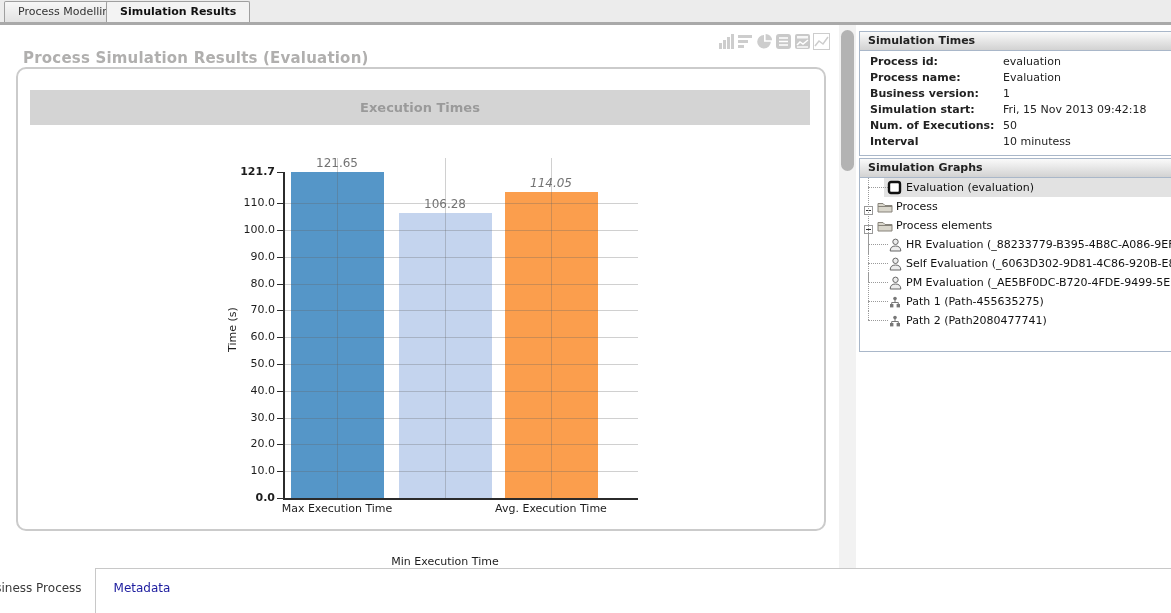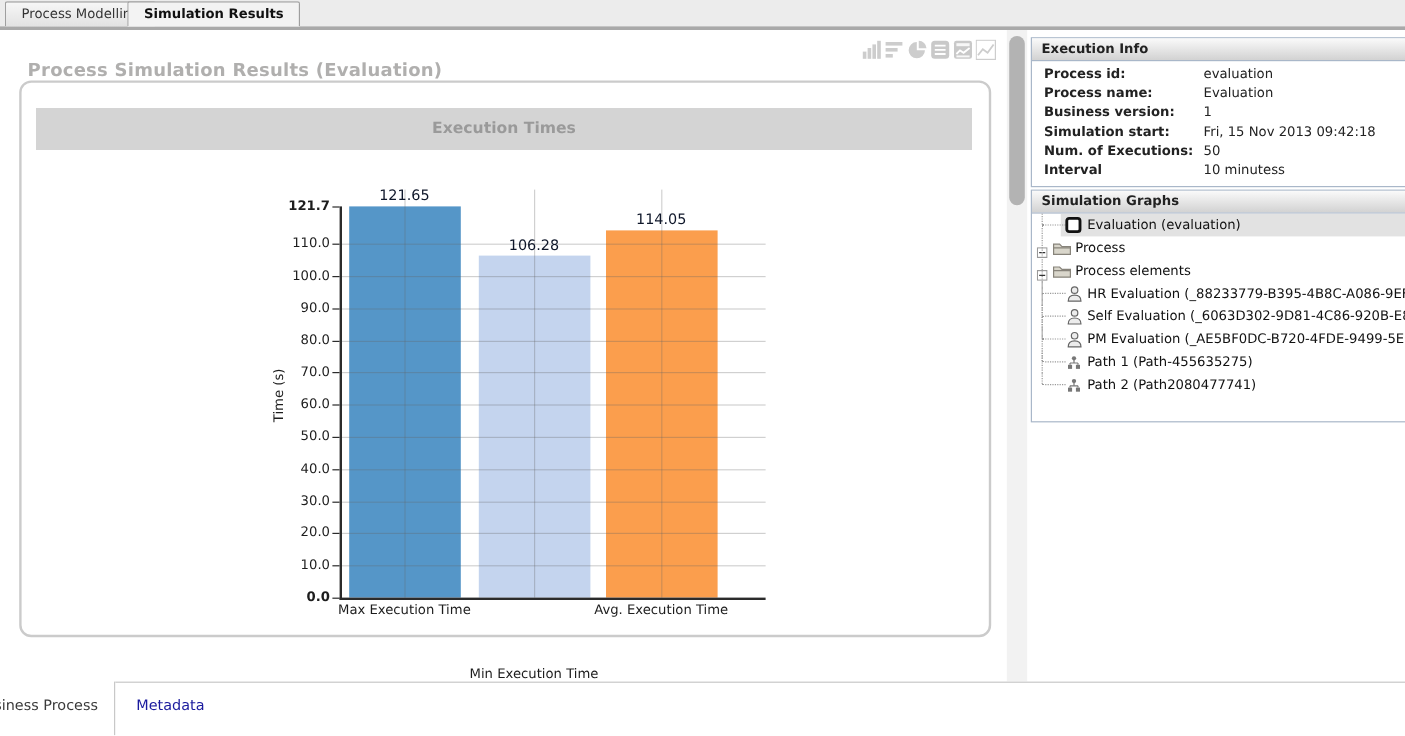--- a/index.html
+++ b/index.html
@@ -22,21 +22,21 @@
   .band{position:absolute;left:30px;top:65px;width:780px;height:35px;background:#d4d4d4;
         text-align:center;line-height:35px;font-size:13px;font-weight:bold;color:#9a9a9a;}
 
   .gridh{position:absolute;height:1px;background:rgba(100,100,100,0.30);}
   .gridv{position:absolute;width:1px;background:rgba(100,100,100,0.30);}
   .axis{position:absolute;background:#2b2b2b;}
   .tickmark{position:absolute;width:6px;height:1px;background:#2b2b2b;}
   .ticklab{position:absolute;width:50px;text-align:right;font-size:11px;color:#1d1d1d;}
   .ticklab.bold{font-weight:bold;}
   .bar{position:absolute;}
-  .vallab{position:absolute;width:100px;text-align:center;font-size:12px;color:#0f172a;}
+  .vallab{position:absolute;width:100px;text-align:center;font-size:12px;color:#737373;}
   .xlab{position:absolute;width:150px;text-align:center;font-size:11px;color:#1d1d1d;}
   .ylab{position:absolute;left:182px;top:298px;width:100px;text-align:center;font-size:11px;color:#1d1d1d;
         transform:rotate(-90deg);}
 
   
   .vscroll{position:absolute;left:839px;top:0;width:17px;height:543px;background:#f2f2f2;}
   .vthumb{position:absolute;left:2px;top:5px;width:13px;height:141px;background:#b3b3b3;border-radius:7px;}
 
   
   .sidebar{position:absolute;left:859px;top:6px;width:314px;}
@@ -149,32 +149,32 @@
         <div class="tickmark" style="left: 277px; top: 232px; position: absolute;"></div>
         <div class="ticklab" style="left: 225px; top: 225px; position: absolute;">90.0</div>
         <div class="tickmark" style="left: 277px; top: 205px; position: absolute;"></div>
         <div class="ticklab" style="left: 225px; top: 198px; position: absolute;">100.0</div>
         <div class="tickmark" style="left: 277px; top: 178px; position: absolute;"></div>
         <div class="ticklab" style="left: 225px; top: 171px; position: absolute;">110.0</div>
         <div class="tickmark" style="left: 277px; top: 147px; position: absolute;"></div>
         <div class="ticklab bold" style="left: 225px; top: 140px; position: absolute;">121.7</div>
         <div class="vallab" style="left: 287px; top: 131px; position: absolute;">121.65</div>
         <div class="vallab" style="left: 395px; top: 172px; position: absolute;">106.28</div>
-        <div class="vallab" style="left: 501px; top: 151px; position: absolute;">114.05</div>
+        <div class="vallab" style="left: 501px; top: 151px; position: absolute; font-style: italic;">114.05</div>
         <div class="xlab" style="left: 262px; top: 477px; position: absolute;">Max Execution Time</div>
         <div class="xlab" style="left: 370px; top: 490px; position: absolute; margin-top: 40px;">Min Execution Time</div>
         <div class="xlab" style="left: 476px; top: 477px; position: absolute;">Avg. Execution Time</div>
       </div>
     <div class="vscroll">
       <div class="vthumb"></div>
     </div>
 
     <div class="sidebar">
       <div class="box">
-        <div class="hdr">Execution Info</div>
+        <div class="hdr">Simulation Times</div>
         <div id="inforows" style="padding:4px 0 4px 0;">
             <div class="inforow">
               <span class="lab">Process id:</span>
               <span class="val">evaluation</span>
             </div>
             <div class="inforow">
               <span class="lab">Process name:</span>
               <span class="val">Evaluation</span>
             </div>
             <div class="inforow">

